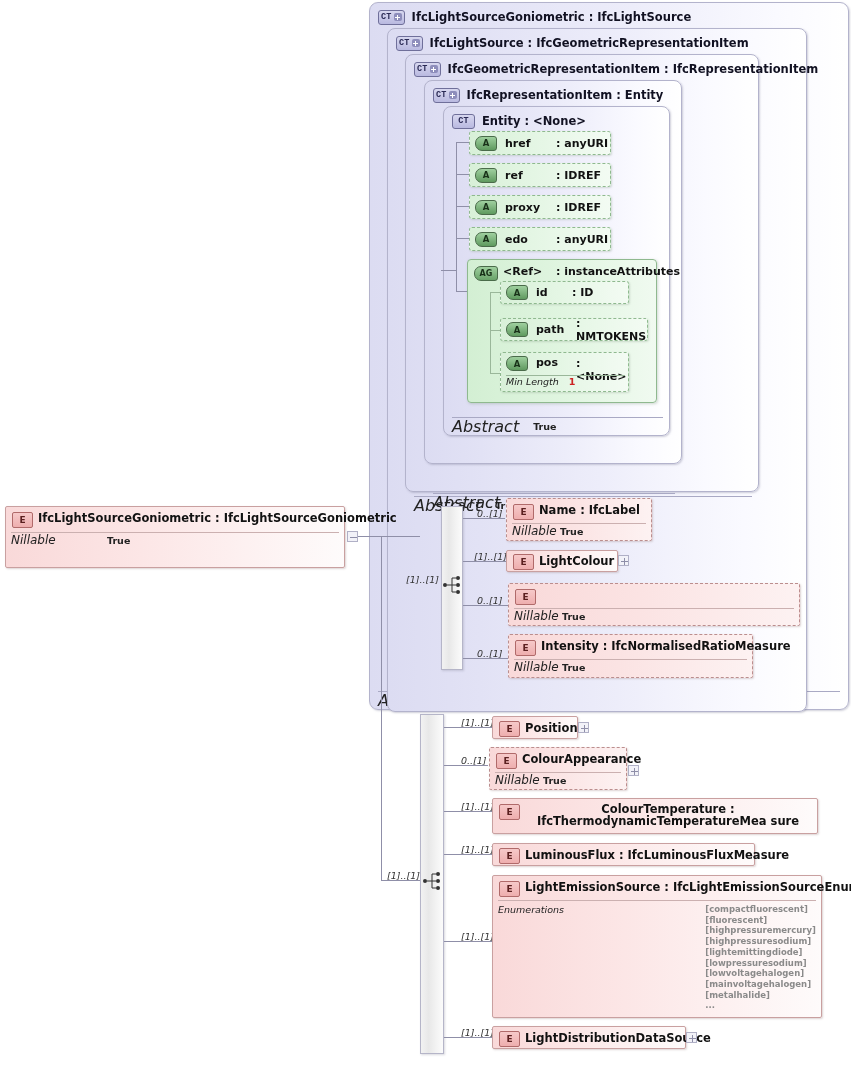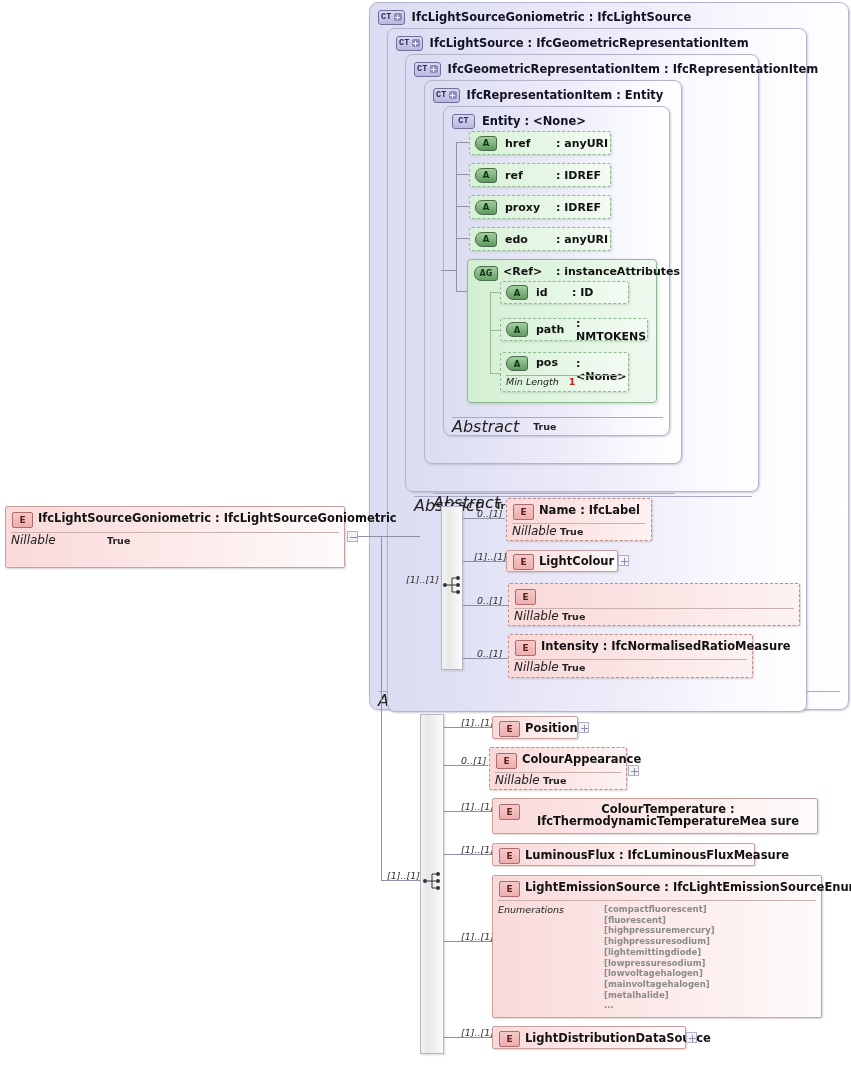--- a/index.html
+++ b/index.html
@@ -383,21 +383,21 @@
 <div class="elem req" style="left:492px;top:843px;width:263px;height:23px;">
   <span class="ebadge" style="top:4px;">E</span>
   <span class="etitle" style="top:4px;">LuminousFlux : IfcLuminousFluxMeasure</span>
 </div>
 
 <div class="hline" style="left:444px;top:941px;width:48px;"></div>
 <div class="card" style="left:461px;top:931px;">[1]..[1]</div>
 <div class="elem req" style="left:492px;top:875px;width:330px;height:143px;">
   <span class="ebadge">E</span>
   <span class="etitle">LightEmissionSource : IfcLightEmissionSourceEnum</span>
-  <div class="enum" style="top:24px;bottom:4px;">
+  <div class="enum" style="top:24px;bottom:4px;justify-content:space-between;">
     <span class="k">Enumerations</span>
     <span class="vals" style="white-space:pre-line;margin-left:40px;">[compactfluorescent]
 [fluorescent]
 [highpressuremercury]
 [highpressuresodium]
 [lightemittingdiode]
 [lowpressuresodium]
 [lowvoltagehalogen]
 [mainvoltagehalogen]
 [metalhalide]

